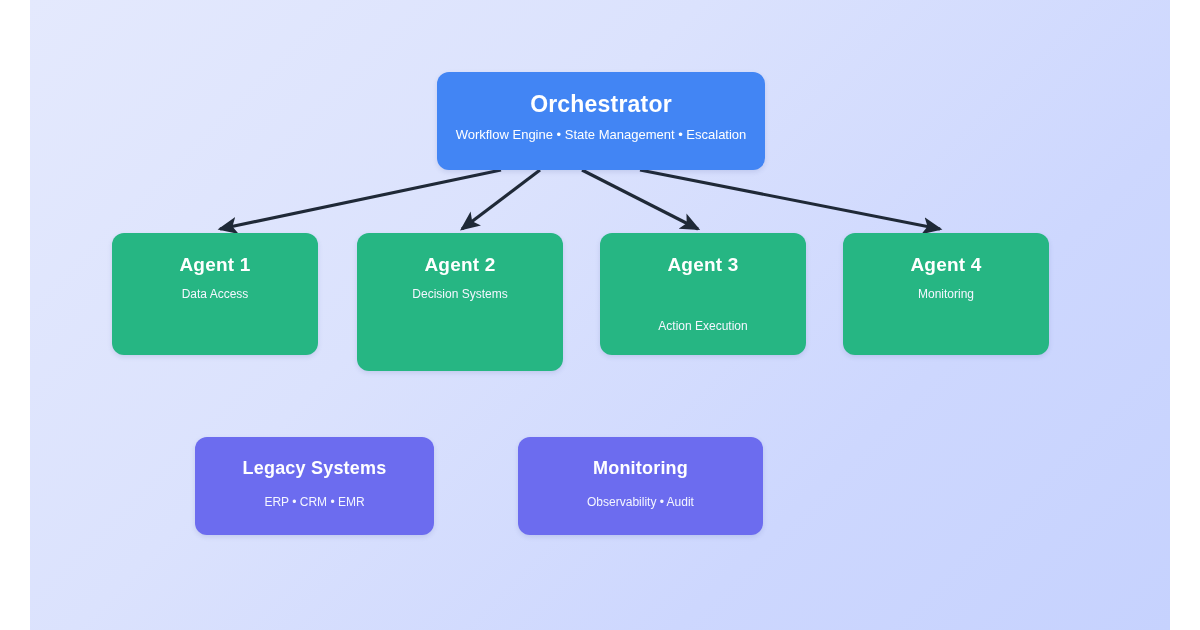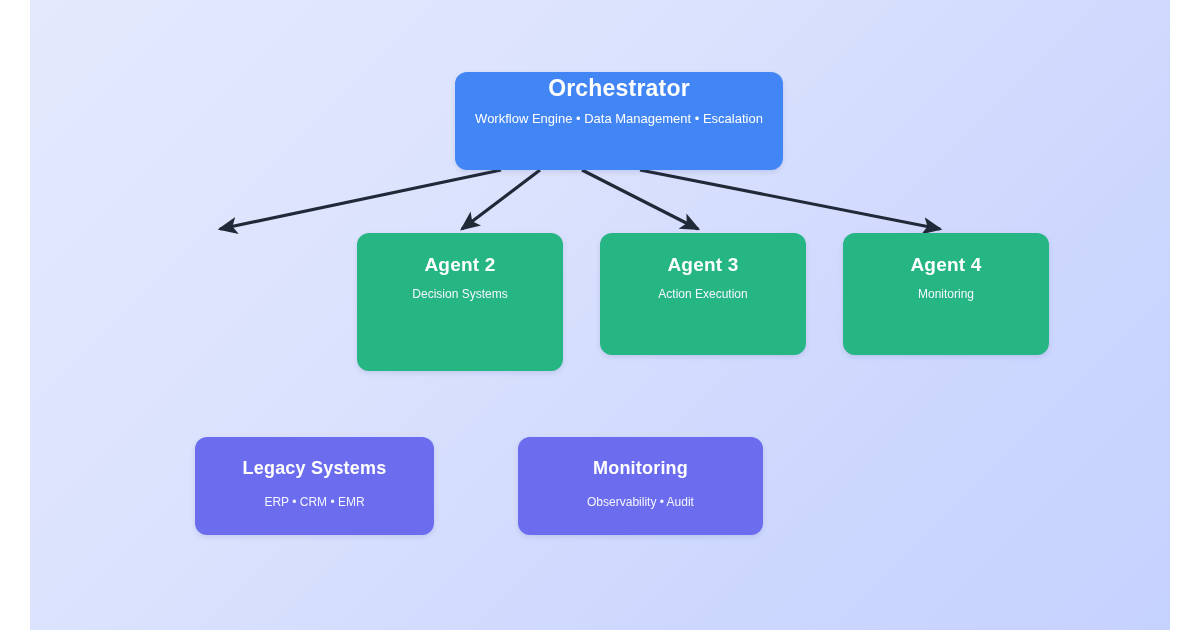--- a/index.html
+++ b/index.html
@@ -66,22 +66,21 @@
     margin-top: 11px;
     font-size: 12.5px;
     font-weight: normal;
     line-height: 1.25;
     color: #f4f6ff;
   }
 
   
   .node--orchestrator {
     background: #4285f4;
-    padding-top: 4px;
-    margin-left: 18px;
+    padding-top: 20px;
   }
   .node--orchestrator .node-title { font-size: 23px; }
   .node--orchestrator .node-sub { font-size: 13px; margin-top: 10px; color: #ffffff; }
 
   
   .node--agent { background: #26b683; }
   .node--agent .node-title { font-size: 19px; }
   .node--agent .node-sub { font-size: 12px; margin-top: 11px; }
 
   
@@ -104,30 +103,34 @@
       <g id="edges-group" stroke="#1f2937" stroke-width="3.1" fill="none" stroke-linecap="butt" marker-end="url(#arrowhead)">
           <line x1="471" y1="170" x2="190" y2="229"></line>
           <line x1="510" y1="170" x2="432" y2="229"></line>
           <line x1="552" y1="170" x2="668" y2="229"></line>
           <line x1="610" y1="170" x2="910" y2="229"></line>
         </g>
     </svg>
 
     <div class="node node--orchestrator" style="left: 407px; top: 72px; width: 328px; height: 98px;">
       <div class="node-title">Orchestrator</div>
-      <div class="node-sub">Workflow Engine • Data Management • Escalation</div>
+      <div class="node-sub">Workflow Engine • State Management • Escalation</div>
     </div>
 
+    <div class="node node--agent" style="left: 82px; top: 233px; width: 206px; height: 122px;">
+      <div class="node-title">Agent 1</div>
+      <div class="node-sub">Data Access</div>
+    </div>
 
     <div class="node node--agent" style="left: 327px; top: 233px; width: 206px; height: 138px;">
       <div class="node-title">Agent 2</div>
       <div class="node-sub">Decision Systems</div>
     </div>
 
-    <div class="node node--agent" style="left: 570px; top: 233px; width: 206px; height: 122px;">
+    <div class="node node--agent" style="left: 570px; top: 233px; width: 206px; height: 122px; gap: 32px;">
       <div class="node-title">Agent 3</div>
       <div class="node-sub">Action Execution</div>
     </div>
 
     <div class="node node--agent" style="left: 813px; top: 233px; width: 206px; height: 122px; text-align: right;">
       <div class="node-title">Agent 4</div>
       <div class="node-sub">Monitoring</div>
     </div>
 
     <div class="node node--support" style="left: 165px; top: 437px; width: 239px; height: 98px;">

